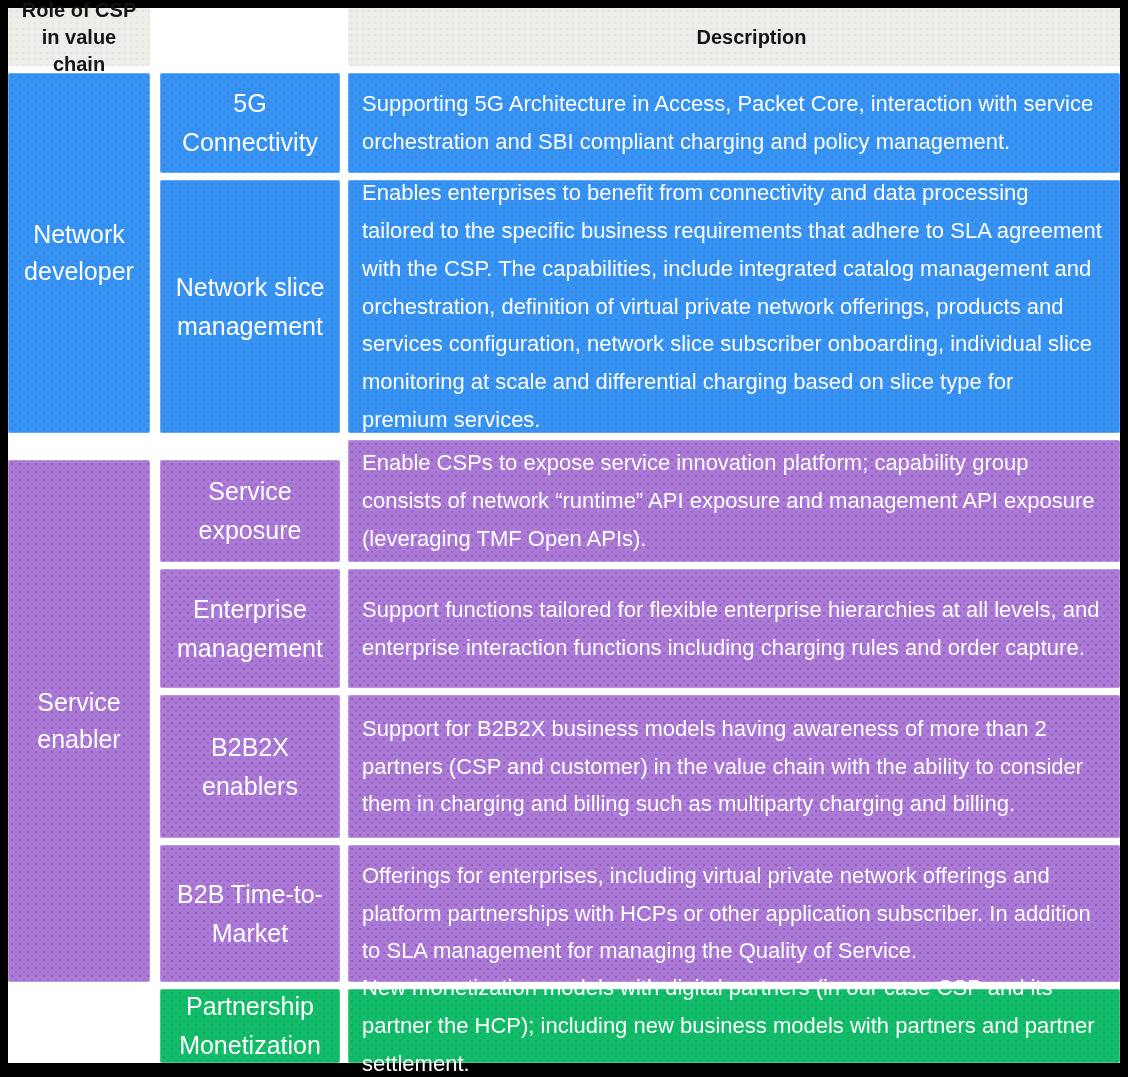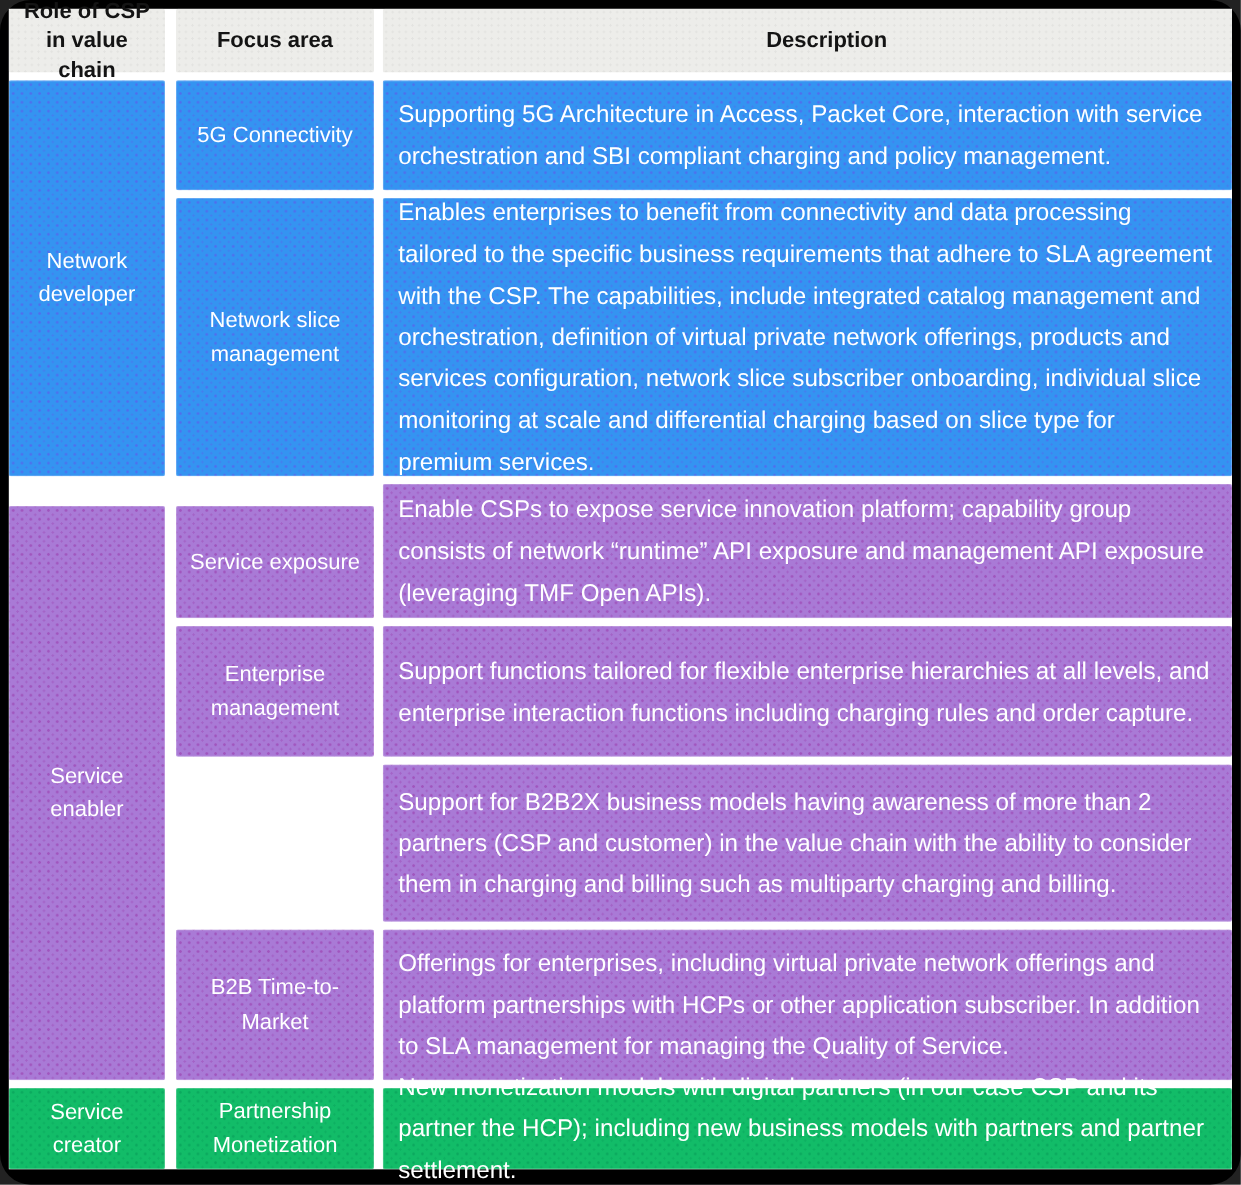--- a/index.html
+++ b/index.html
@@ -1,32 +1,31 @@
 <!DOCTYPE html>
 <html><head>
 <meta charset="utf-8">
 <style>
   * { margin:0; padding:0; box-sizing:border-box; }
   body { background:#222; font-family:"Liberation Sans", sans-serif; }
   .page {
     position:relative; width:1128px; height:1077px;
     background:#000;
-    border-radius:28px;
   }
   .content {
     position:absolute; left:8px; top:8px; right:8px; bottom:14px;
     background:#fff;
     display:grid;
     grid-template-columns:142px 10px 180px 8px 1fr;
     grid-template-rows:58px 100px 253px 122px 119px 143px 137px 74px;
     row-gap:7px;
   }
   .cell {
     display:flex; align-items:center; justify-content:center;
-    text-align:center; color:#fff; font-size:20px; line-height:1.5;
+    text-align:center; color:#fff; font-size:25px; line-height:1.5;
     border-radius:2px; padding:4px 10px;
     box-shadow:inset 0 0 0 1px rgba(255,255,255,.22);
   }
   .hdr {
     background-color:#EDEDEA;
     background-image:radial-gradient(rgba(0,0,0,.045) 1px, transparent 1.2px);
     background-size:6px 6px;
     color:#141414; font-weight:700; font-size:20px; line-height:1.35;
     box-shadow:none;
   }
@@ -73,39 +72,38 @@
   .g-f6 { grid-row:7; grid-column:3; } .g-d6 { grid-row:7; grid-column:5; }
   .g-f7 { grid-row:8; grid-column:3; } .g-d7 { grid-row:8; grid-column:5; }
 </style>
 </head>
 <body>
 
 <div class="page">
   <div class="content">
 
     <div class="cell hdr g-h1">Role of CSP in value chain</div>
-    <div class="cell hdr g-h2">Focus area</div>
     <div class="cell hdr g-h3">Description</div>
 
     <div class="cell c-blue g-role1">Network developer</div>
     <div class="cell c-purple g-role2">Service enabler</div>
-    <div class="cell c-green g-role3">Service creator</div>
 
     <div class="cell c-blue focus g-f1">5G Connectivity</div>
     <div class="cell c-blue desc g-d1">Supporting 5G Architecture in Access, Packet Core, interaction with service orchestration and SBI compliant charging and policy management.</div>
 
     <div class="cell c-blue focus g-f2">Network slice management</div>
     <div class="cell c-blue desc g-d2">Enables enterprises to benefit from connectivity and data processing tailored to the specific business requirements that adhere to SLA agreement with the CSP. The capabilities, include integrated catalog management and orchestration, definition of virtual private network offerings, products and services configuration, network slice subscriber onboarding, individual slice monitoring at scale and differential charging based on slice type for premium services.</div>
 
     <div class="cell c-purple focus g-f3">Service exposure</div>
     <div class="cell c-purple desc g-d3">Enable CSPs to expose service innovation platform; capability group consists of network “runtime” API exposure and management API exposure (leveraging TMF Open APIs).</div>
 
     <div class="cell c-purple focus g-f4">Enterprise management</div>
     <div class="cell c-purple desc g-d4">Support functions tailored for flexible enterprise hierarchies at all levels, and enterprise interaction functions including charging rules and order capture.</div>
 
+    <div class="cell c-purple focus g-f5">B2B2X enablers</div>
     <div class="cell c-purple desc g-d5">Support for B2B2X business models having awareness of more than 2 partners (CSP and customer) in the value chain with the ability to consider them in charging and billing such as multiparty charging and billing.</div>
 
     <div class="cell c-purple focus g-f6">B2B Time-to-Market</div>
     <div class="cell c-purple desc g-d6">Offerings for enterprises, including virtual private network offerings and platform partnerships with HCPs or other application subscriber. In addition to SLA management for managing the Quality of Service.</div>
 
     <div class="cell c-green focus g-f7">Partnership Monetization</div>
     <div class="cell c-green desc g-d7">New monetization models with digital partners (in our case CSP and its partner the HCP); including new business models with partners and partner settlement.</div>
 
   </div>
 </div>

